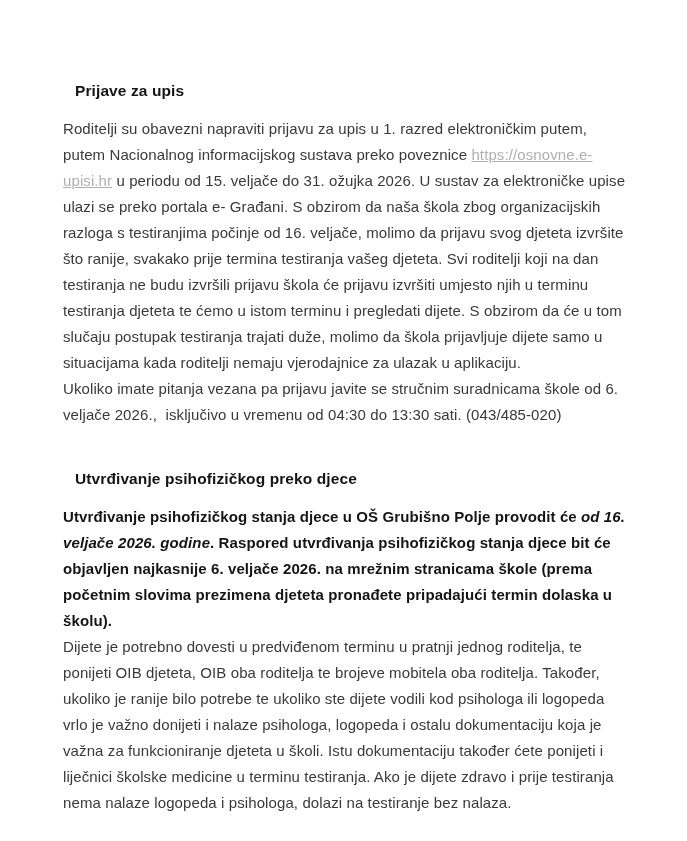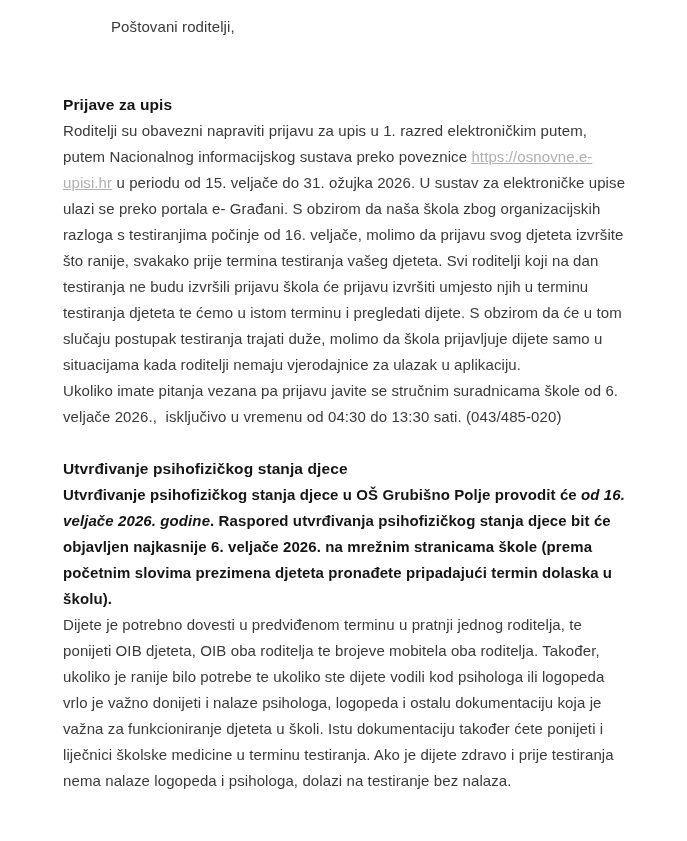--- a/index.html
+++ b/index.html
@@ -20,21 +20,21 @@
     overflow:hidden;
     font-family:"Liberation Sans", sans-serif;
     font-size:15px;
     line-height:26px;
     color:var(--text);
     padding:14px 58px 20px 63px;
     letter-spacing:0.1px;
   }
   .doc-body{width:100%;}
   .heading{
-    margin:0;
+    margin:12px;
     font-size:15.5px;
     font-weight:700;
     color:var(--heading);
     line-height:26px;
   }
   .para{margin:0;}
   .para.indent{text-indent:48px;}
   .spacer{height:26px;}
   .run{white-space:pre-wrap;}
   .run.bold{font-weight:700;color:var(--heading);text-align:center;}
@@ -44,24 +44,23 @@
     text-decoration:underline;
     text-decoration-color:var(--link);
     cursor:pointer;
   }
 </style>
 </head>
 <body>
 
 <div class="page">
   <div class="doc-body">
-      <p class="para indent"><span class="run regular">Poštovani roditelji,</span></p>
       <div class="spacer"></div>
       <div class="spacer"></div>
       <h2 class="heading">Prijave za upis</h2>
       <p class="para"><span class="run regular">Roditelji su obavezni napraviti prijavu za upis u 1. razred elektroničkim putem, putem Nacionalnog informacijskog sustava preko poveznice </span><a class="run link" href="#">https://osnovne.e-upisi.hr</a><span class="run regular"> u periodu od 15. veljače do 31. ožujka 2026. U sustav za elektroničke upise ulazi se preko portala e- Građani. S obzirom da naša škola zbog organizacijskih razloga s testiranjima počinje od 16. veljače, molimo da prijavu svog djeteta izvršite što ranije, svakako prije termina testiranja vašeg djeteta. Svi roditelji koji na dan testiranja ne budu izvršili prijavu škola će prijavu izvršiti umjesto njih u terminu testiranja djeteta te ćemo u istom terminu i pregledati dijete. S obzirom da će u tom slučaju postupak testiranja trajati duže, molimo da škola prijavljuje dijete samo u situacijama kada roditelji nemaju vjerodajnice za ulazak u aplikaciju.</span></p>
       <p class="para"><span class="run regular">Ukoliko imate pitanja vezana pa prijavu javite se stručnim suradnicama škole od 6. veljače 2026.,  isključivo u vremenu od 04:30 do 13:30 sati. (043/485-020)</span></p>
       <div class="spacer"></div>
-      <h2 class="heading">Utvrđivanje psihofizičkog stanja djece</h2>
+      <h2 class="heading">Utvrđivanje psihofizičkog preko djece</h2>
       <p class="para"><span class="run bold">Utvrđivanje psihofizičkog stanja djece u OŠ Grubišno Polje provodit će </span><span class="run bold-italic">od 16. veljače 2026. godine</span><span class="run bold">. Raspored utvrđivanja psihofizičkog stanja djece bit će objavljen najkasnije 6. veljače 2026. na mrežnim stranicama škole (prema početnim slovima prezimena djeteta pronađete pripadajući termin dolaska u školu).</span></p>
       <p class="para"><span class="run regular">Dijete je potrebno dovesti u predviđenom terminu u pratnji jednog roditelja, te ponijeti OIB djeteta, OIB oba roditelja te brojeve mobitela oba roditelja. Također, ukoliko je ranije bilo potrebe te ukoliko ste dijete vodili kod psihologa ili logopeda vrlo je važno donijeti i nalaze psihologa, logopeda i ostalu dokumentaciju koja je važna za funkcioniranje djeteta u školi. Istu dokumentaciju također ćete ponijeti i liječnici školske medicine u terminu testiranja. Ako je dijete zdravo i prije testiranja nema nalaze logopeda i psihologa, dolazi na testiranje bez nalaza.</span></p>
     </div>
 </div>
 
 </body></html>

